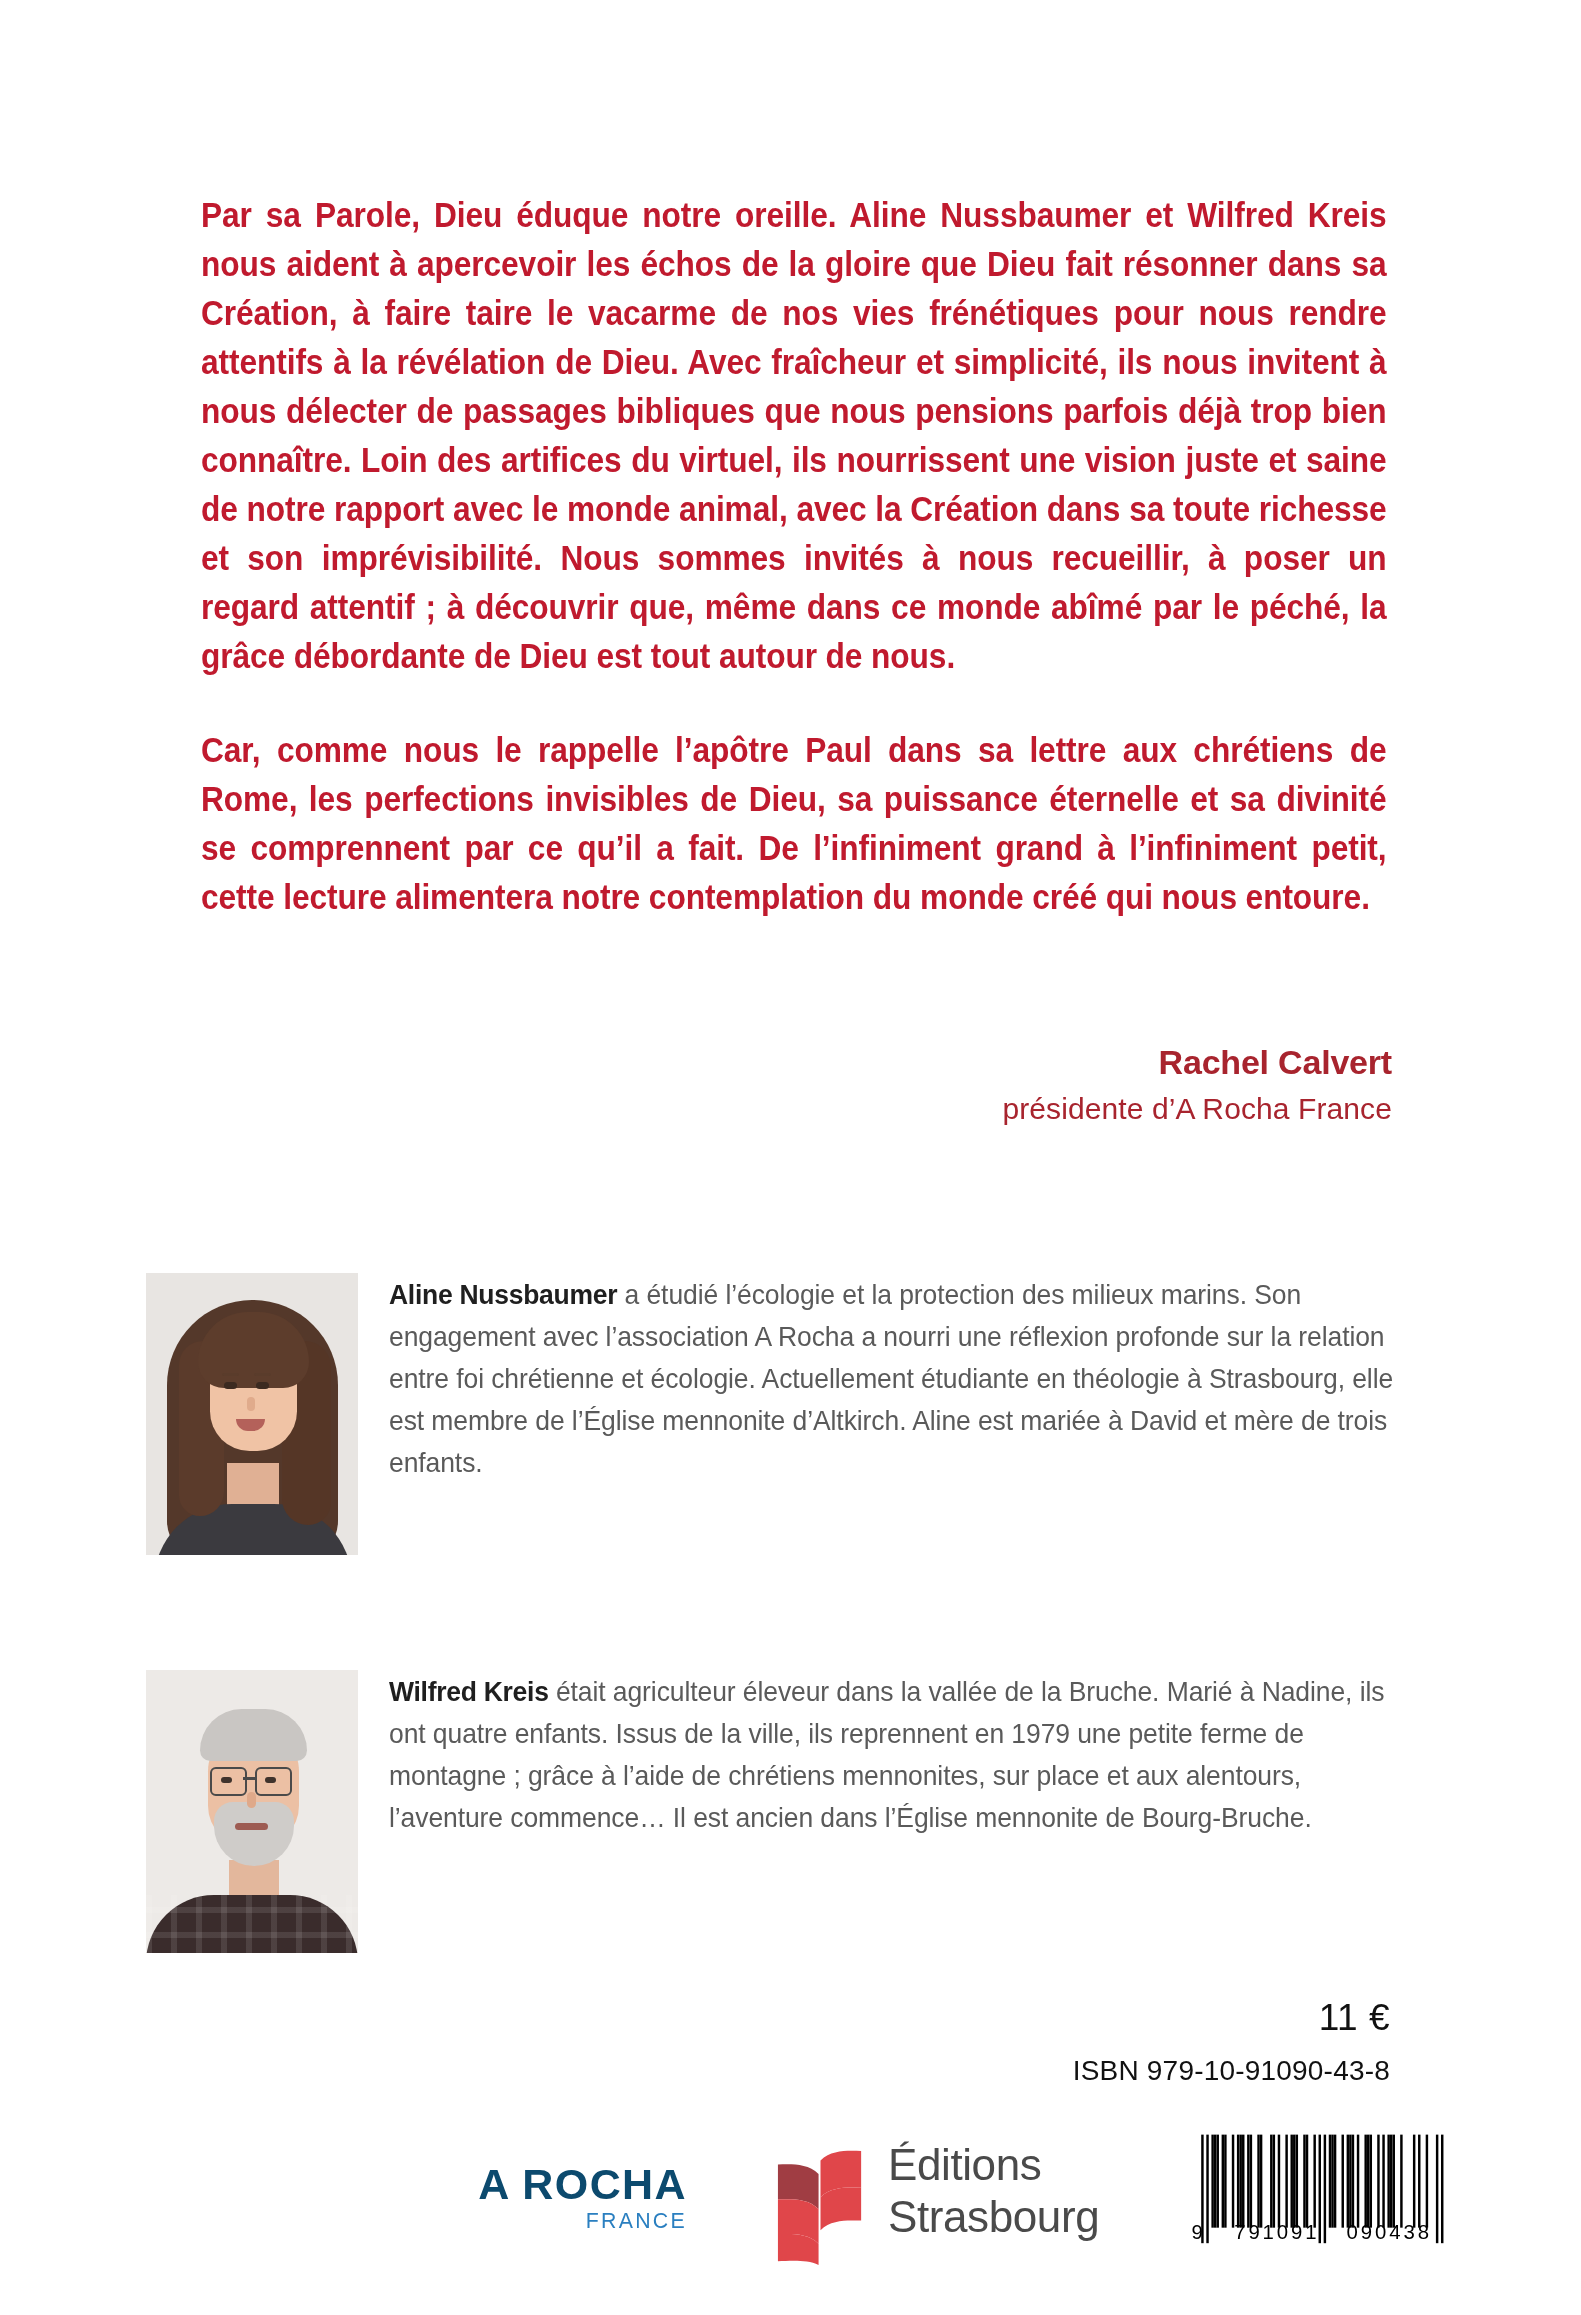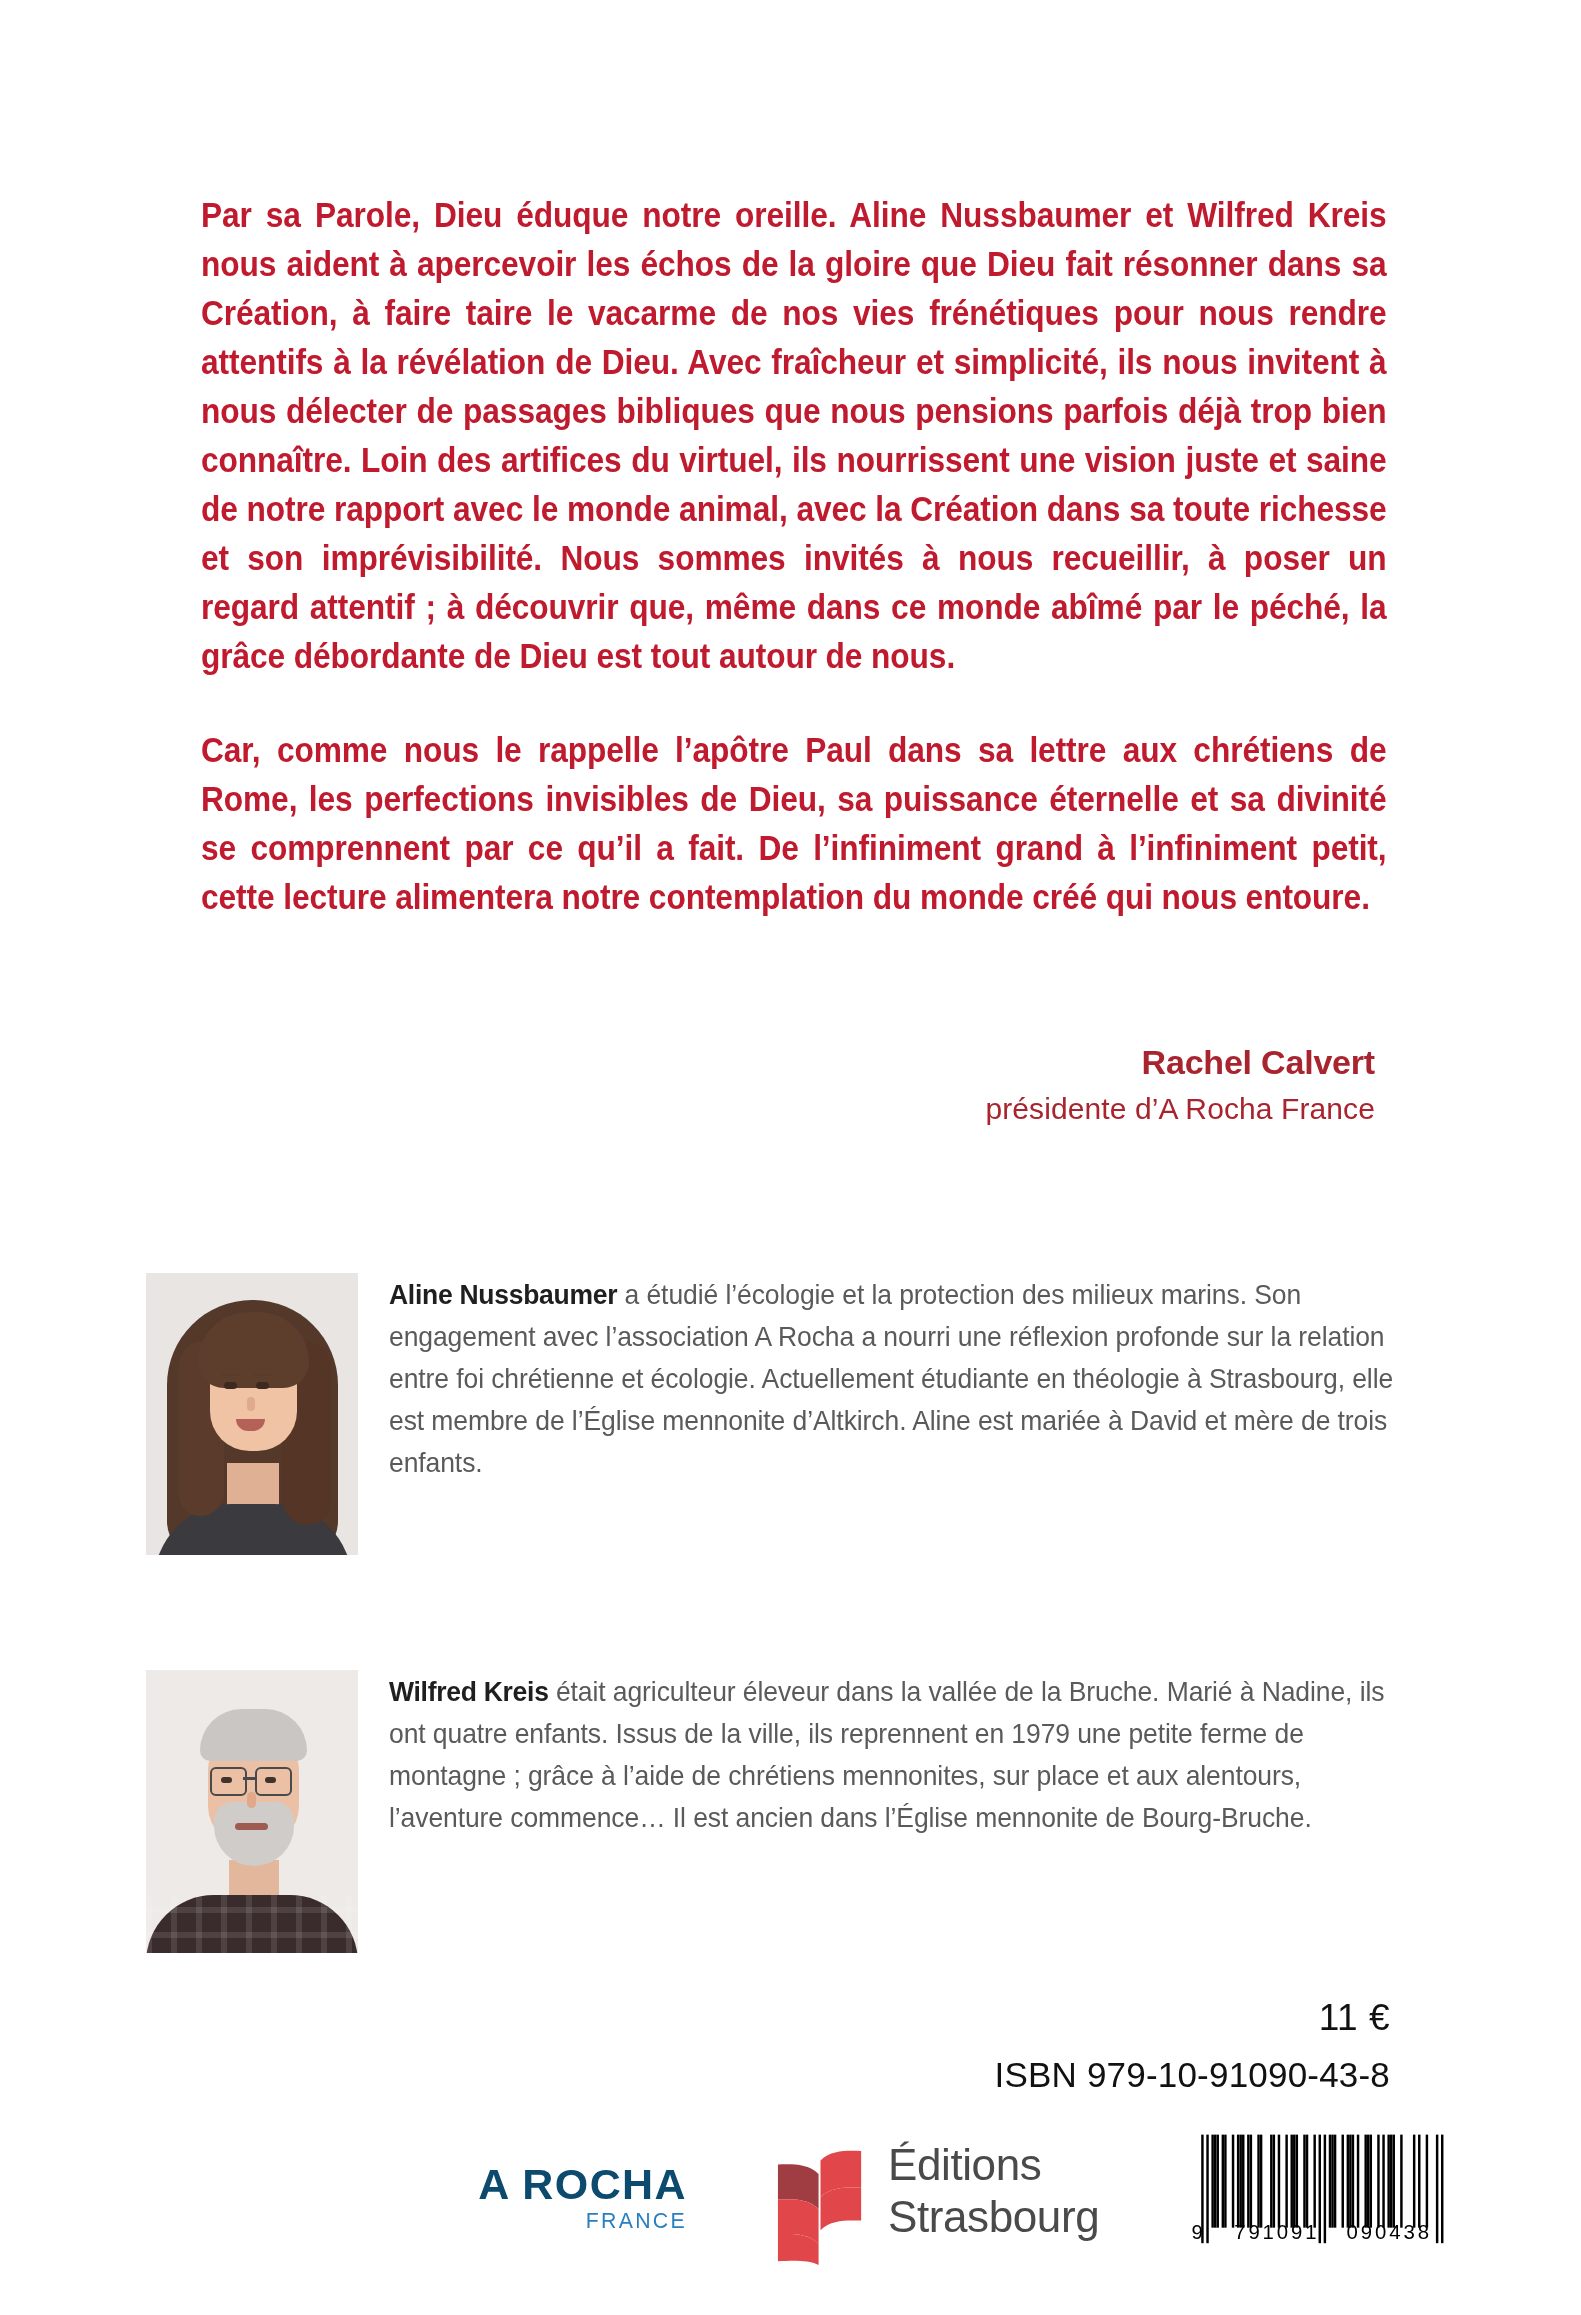--- a/index.html
+++ b/index.html
@@ -35,21 +35,21 @@
     transform-origin: left top;
     width: 1310px;
   }
   .endorsement p.second {
     margin-top: 45px;
   }
 
   
   .signature {
     position: absolute;
-    left: 189px;
+    left: 206px;
     top: 1041px;
     width: 1186px;
     text-align: right;
     color: #a8242e;
   }
   .signature .name {
     font-size: 34px;
     font-weight: bold;
     letter-spacing: -0.2px;
     line-height: 43px;
@@ -204,21 +204,21 @@
     top: 1997px;
     font-size: 37px;
     color: #111;
     letter-spacing: 0.5px;
     margin-left: 40px;
   }
   .isbn {
     position: absolute;
     right: 192px;
     top: 2055px;
-    font-size: 35px;
+    font-size: 28px;
     color: #111;
     letter-spacing: 0.2px;
   }
 
   
   .logo-arocha {
     position: absolute;
     left: 435px;
     top: 2162px;
     text-align: right;

